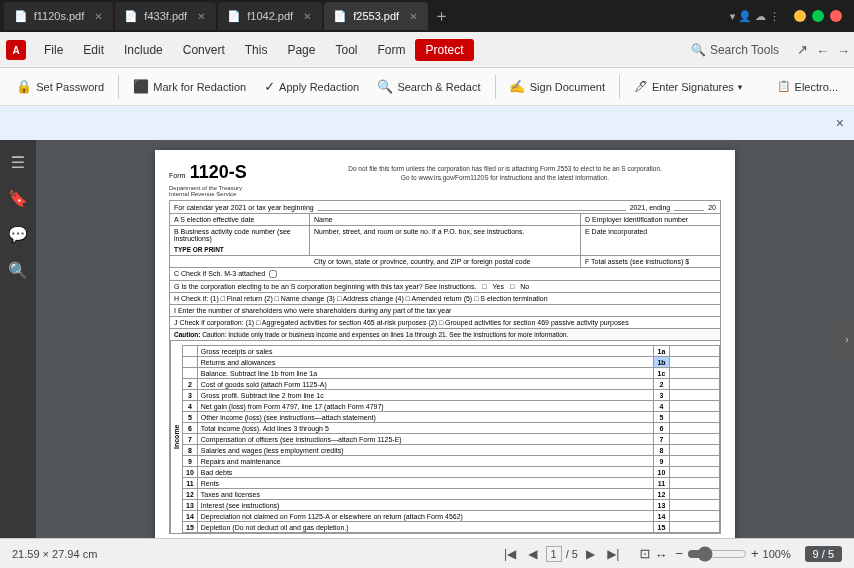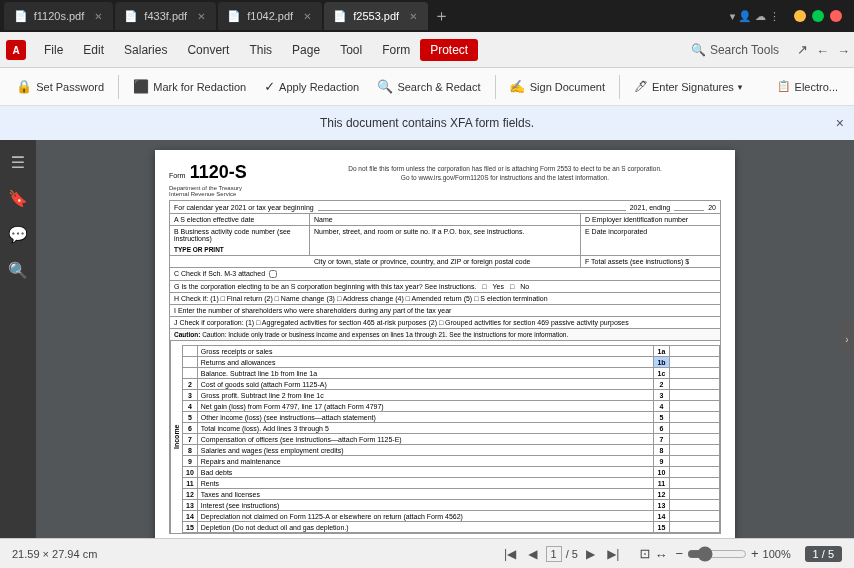--- a/index.html
+++ b/index.html
@@ -239,21 +239,21 @@
 
 <div class="menu-bar">
   <div class="app-icon">
     <svg width="20" height="20" viewBox="0 0 20 20">
         <rect width="20" height="20" rx="3" fill="#c00"></rect>
         <text x="10" y="14" font-size="10" fill="#fff" text-anchor="middle" font-weight="bold">A</text>
       </svg>
   </div>
   <span class="menu-item">File</span>
   <span class="menu-item">Edit</span>
-  <span class="menu-item">Salaries</span>
+  <span class="menu-item">Include</span>
   <span class="menu-item">Convert</span>
   <span class="menu-item">This</span>
   <span class="menu-item">Page</span>
   <span class="menu-item">Tool</span>
   <span class="menu-item">Form</span>
   <span class="menu-item active">Protect</span>
   <div class="menu-right">
     <div class="search-tools-btn">
       <span>🔍</span>
       <span>Search Tools</span>
@@ -295,21 +295,20 @@
   </div>
   <div class="toolbar-right">
     <div class="electronic-btn">
       <span>📋</span>
       <span>Electro...</span>
     </div>
   </div>
 </div>
 
 <div class="xfa-bar">
-  <span>This document contains XFA form fields.</span>
   <span class="xfa-bar-close">×</span>
 </div>
 
 <div class="main-area">
 
   <div class="left-sidebar">
     <div class="sidebar-icon">☰</div>
     <div class="sidebar-icon">🔖</div>
     <div class="sidebar-icon">💬</div>
     <div class="sidebar-icon">🔍</div>
@@ -536,16 +535,16 @@
       <span style="cursor:pointer;font-size:13px;">⊡</span>
       <span style="cursor:pointer;font-size:13px;">↔</span>
     </div>
     <div class="zoom-controls">
       <span style="cursor:pointer;font-size:13px;">−</span>
       <input type="range" class="zoom-slider" min="10" max="400" value="100" style="">
       <span style="cursor:pointer;font-size:13px;">+</span>
       <span style="font-size:11px;min-width:34px;">100%</span>
     </div>
     <div style="background:#525659;color:#fff;padding:2px 8px;border-radius:3px;font-size:11px;">
-      <span>1 / 5</span>
+      <span>9 / 5</span>
     </div>
   </div>
 </div>
 
 </body></html>

